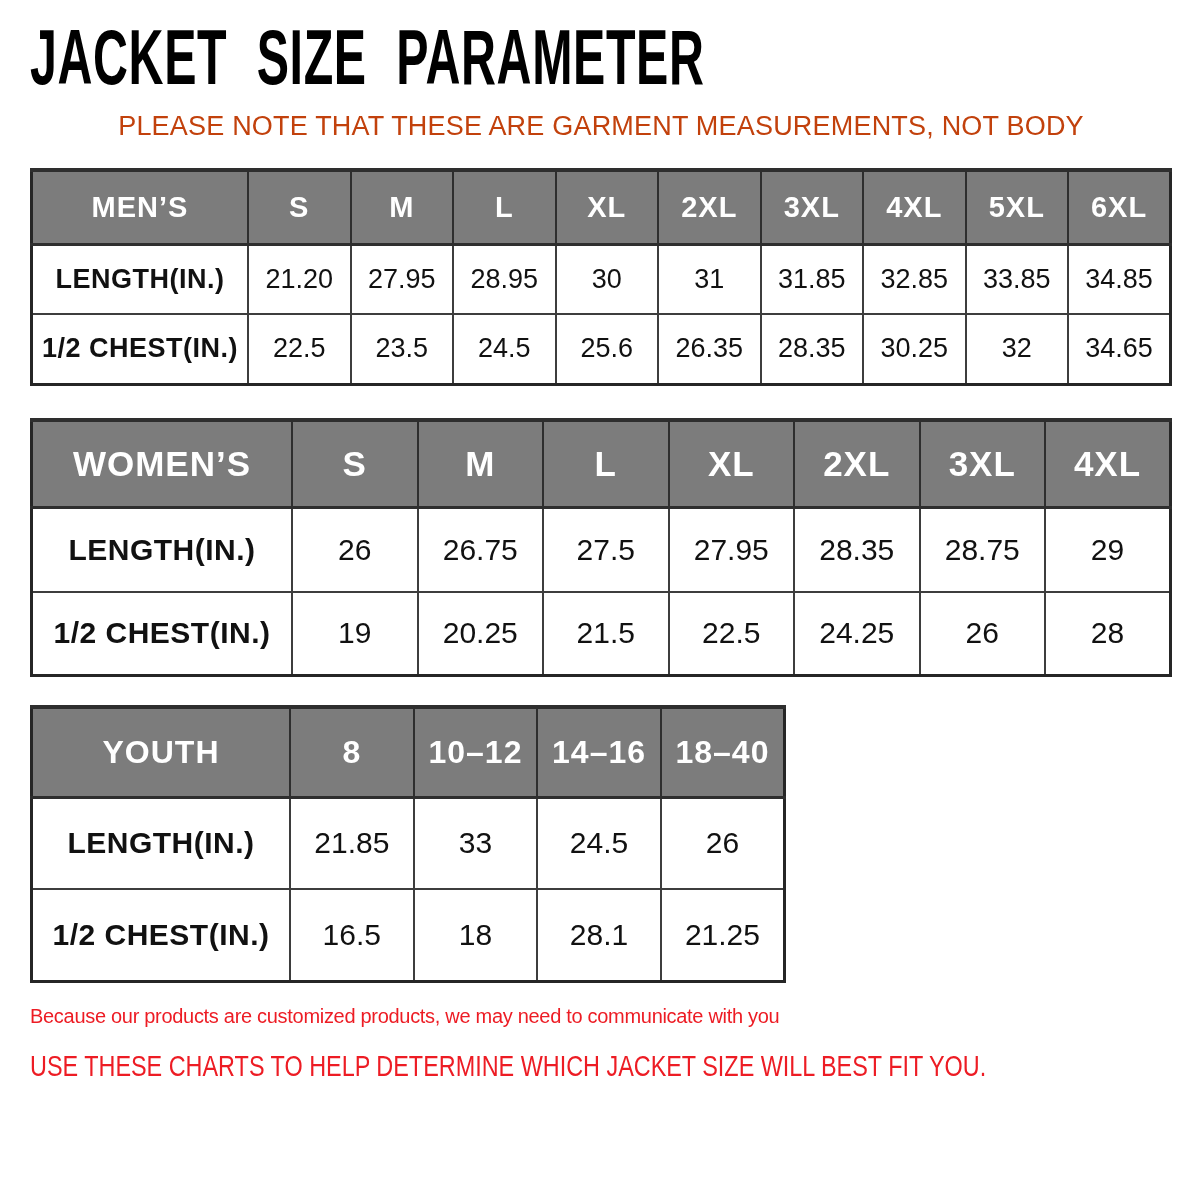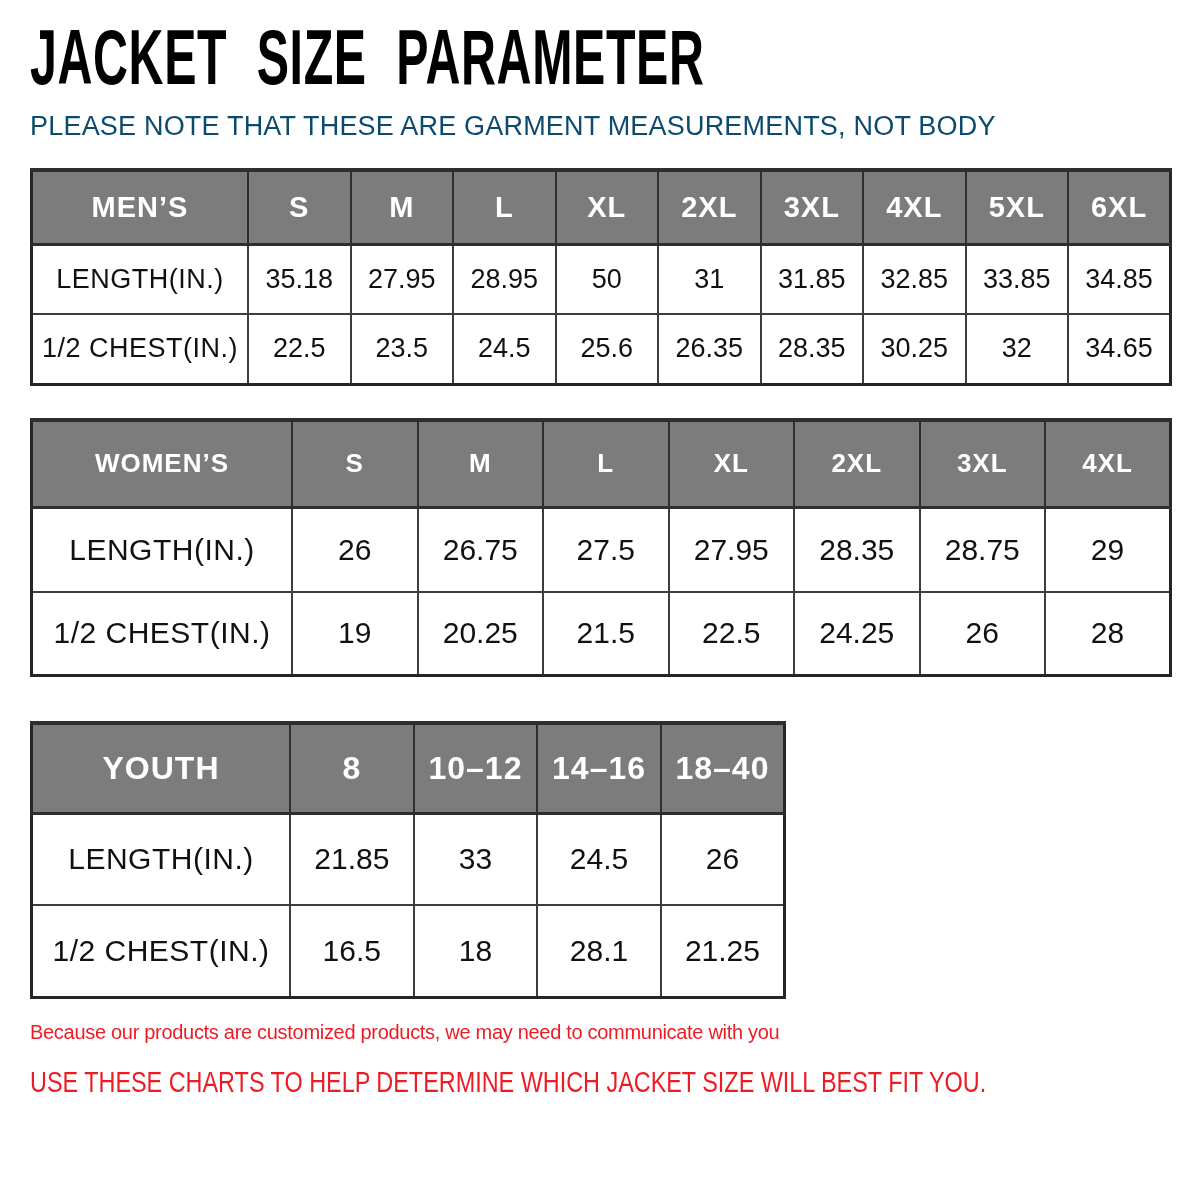--- a/index.html
+++ b/index.html
@@ -27,25 +27,26 @@
     color: #000000;
     letter-spacing: 1px;
     word-spacing: 0.32em;
     white-space: nowrap;
     transform: scaleX(0.62);
     transform-origin: left center;
   }
   
   .note {
     margin: 12px 0 0 0;
-    color: #0c4a6e;
+    color: #c2410c;
     font-size: 27px;
     line-height: 36px;
     font-weight: 400;
     letter-spacing: 0.2px;
+    text-align: center;
   }
   .note .line { white-space: nowrap; }
 
   
   table.size-table {
     border-collapse: collapse;
     table-layout: fixed;
     border: 3px solid #262626;
     background: #ffffff;
   }
@@ -59,37 +60,37 @@
   .size-table tr:first-child th {
     background: #7c7c7c;
     color: #ffffff;
     font-weight: 700;
     letter-spacing: 1px;
     border-top-width: 4px;
     border-bottom-width: 3px;
     border-color: #2e2e2e;
   }
   .size-table td { color: #111111; }
-  .label-cell { font-weight: 400; letter-spacing: 0.5px; }
+  .label-cell { font-weight: 700; letter-spacing: 0.5px; }
 
   .t-mens  { width: 1142px; margin-top: 24px; }
   .t-mens tr { height: 70px; }
   .t-mens tr:first-child { height: 74px; }
   .t-mens th { font-size: 29px; }
   .t-mens td { font-size: 27px; }
   .t-mens th.group-cell { width: 214px; }
 
   .t-womens { width: 1142px; margin-top: 32px; }
   .t-womens tr { height: 84px; }
   .t-womens tr:first-child { height: 88px; }
-  .t-womens th { font-size: 26px; }
+  .t-womens th { font-size: 35px; }
   .t-womens td { font-size: 30px; }
   .t-womens th.group-cell { width: 258px; }
 
-  .t-youth { width: 756px; margin-top: 44px; }
+  .t-youth { width: 756px; margin-top: 28px; }
   .t-youth tr { height: 92px; }
   .t-youth tr:first-child { height: 90px; }
   .t-youth th { font-size: 32px; }
   .t-youth td { font-size: 30px; }
   .t-youth th.group-cell { width: 256px; }
 
   
   .footer-para {
     margin: 10px 0 0 0;
     color: #ed1c24;
@@ -130,24 +131,24 @@
           <th class="col-cell">L</th>
           <th class="col-cell">XL</th>
           <th class="col-cell">2XL</th>
           <th class="col-cell">3XL</th>
           <th class="col-cell">4XL</th>
           <th class="col-cell">5XL</th>
           <th class="col-cell">6XL</th>
         </tr>
         <tr>
           <td class="label-cell">LENGTH(IN.)</td>
-          <td class="value-cell">35.18</td>
+          <td class="value-cell">21.20</td>
           <td class="value-cell">27.95</td>
           <td class="value-cell">28.95</td>
-          <td class="value-cell">50</td>
+          <td class="value-cell">30</td>
           <td class="value-cell">31</td>
           <td class="value-cell">31.85</td>
           <td class="value-cell">32.85</td>
           <td class="value-cell">33.85</td>
           <td class="value-cell">34.85</td>
         </tr>
         <tr>
           <td class="label-cell">1/2 CHEST(IN.)</td>
           <td class="value-cell">22.5</td>
           <td class="value-cell">23.5</td>

